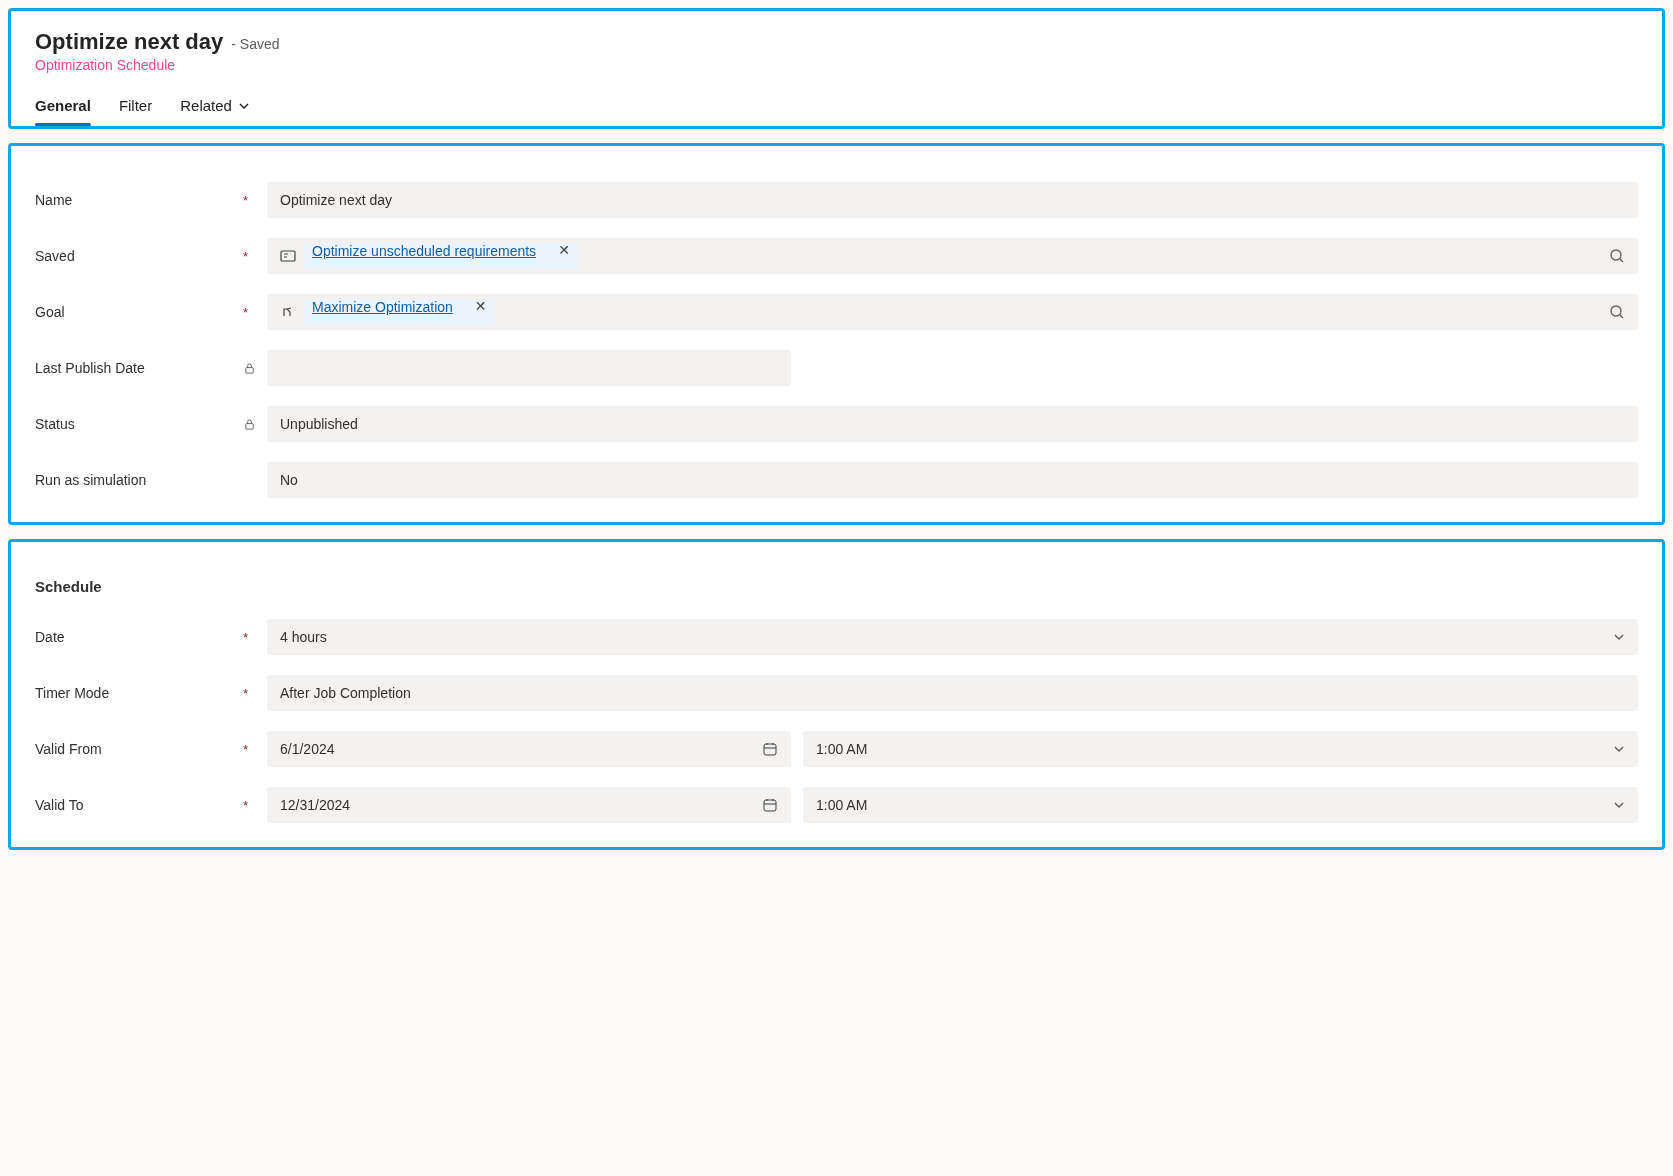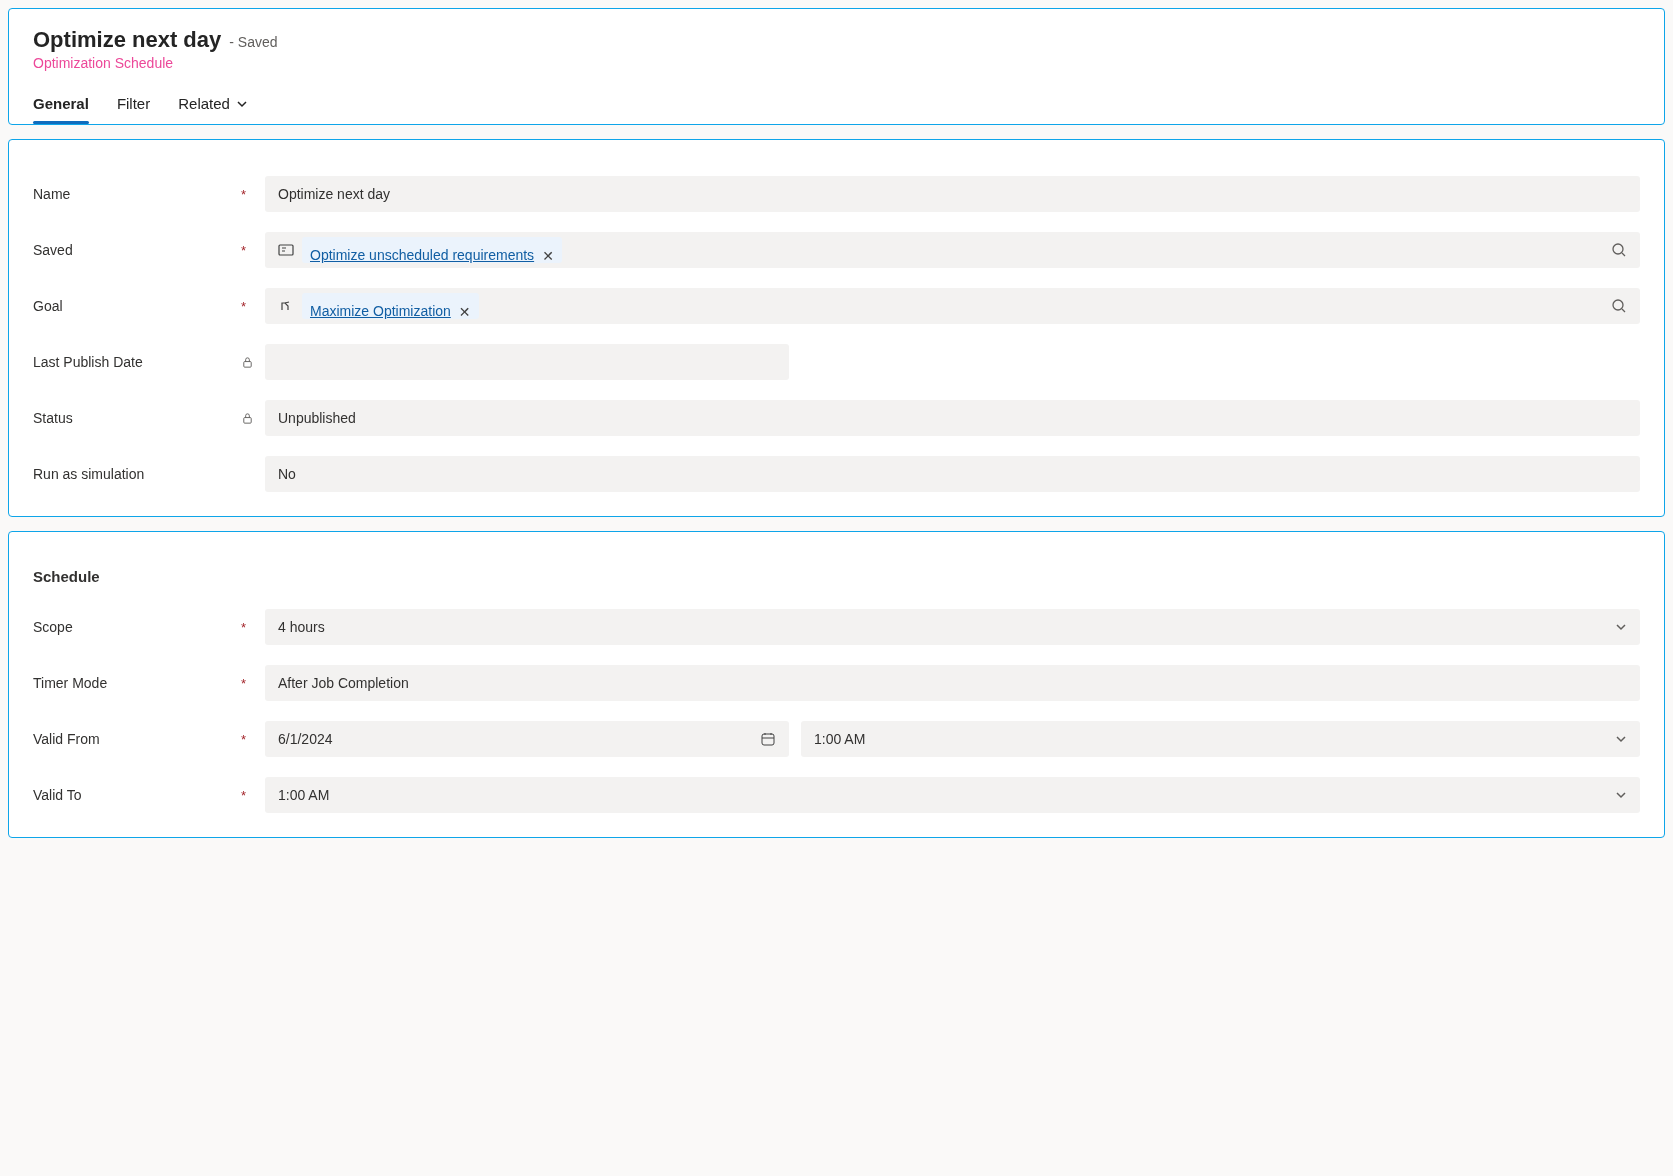--- a/index.html
+++ b/index.html
@@ -5,21 +5,21 @@
   * { box-sizing: border-box; margin: 0; padding: 0; }
   body {
     font-family: "Segoe UI", -apple-system, sans-serif;
     background: #faf9f8;
     color: #323130;
     font-size: 14px;
     padding: 8px;
   }
   .card {
     background: #ffffff;
-    border: 1px solid #0ea5e9;
+    border: 3px solid #0ea5e9;
     border-radius: 4px;
     margin-bottom: 14px;
   }
   .header-card {
     padding: 18px 24px 0 24px;
   }
   .title-row {
     display: flex;
     align-items: baseline;
     gap: 8px;
@@ -119,26 +119,26 @@
   .lookup {
     justify-content: space-between;
   }
   .lookup-inner {
     display: flex;
     align-items: center;
     gap: 8px;
   }
   .tag {
     display: inline-flex;
-    align-items: flex-end;
+    align-items: flex-start;
     background: #ebf3fc;
     border-radius: 3px;
     height: 26px;
     padding: 0 8px;
-    gap: 8px;
+    gap: 22px;
   }
   .tag-link {
     color: #115ea3;
     text-decoration: underline;
     cursor: pointer;
   }
   .tag-x {
     color: #424242;
     cursor: pointer;
     font-size: 14px;
@@ -276,21 +276,21 @@
           <span>No</span>
         </div>
     </div>
   </div>
 </div>
 
 <div class="card section-card">
   <div class="section-title">Schedule</div>
 
   <div class="field-row">
-    <div class="label-col">Scope</div>
+    <div class="label-col">Date</div>
     <div class="marker-col">
         <span class="required">*</span>
       </div>
     <div class="input-col">
       <div class="ctl select">
         <span>4 hours</span>
         <svg class="chev-ico" viewBox="0 0 12 12">
             <path d="M2 4l4 4 4-4" fill="none" stroke="currentColor" stroke-width="1.5"></path>
           </svg>
       </div>
@@ -330,20 +330,27 @@
       </div>
     </div>
   </div>
 
   <div class="field-row">
     <div class="label-col">Valid To</div>
     <div class="marker-col">
         <span class="required">*</span>
       </div>
     <div class="input-col">
+      <div class="ctl date">
+        <span>12/31/2024</span>
+        <svg class="cal-ico" viewBox="0 0 16 16">
+            <rect x="2" y="3" width="12" height="11" rx="2" fill="none" stroke="currentColor"></rect>
+            <path d="M2 7h12M5 2v2M11 2v2" stroke="currentColor"></path>
+          </svg>
+      </div>
       <div class="ctl time">
         <span>1:00 AM</span>
         <svg class="chev-ico" viewBox="0 0 12 12">
             <path d="M2 4l4 4 4-4" fill="none" stroke="currentColor" stroke-width="1.5"></path>
           </svg>
       </div>
     </div>
   </div>
 
 </div>

